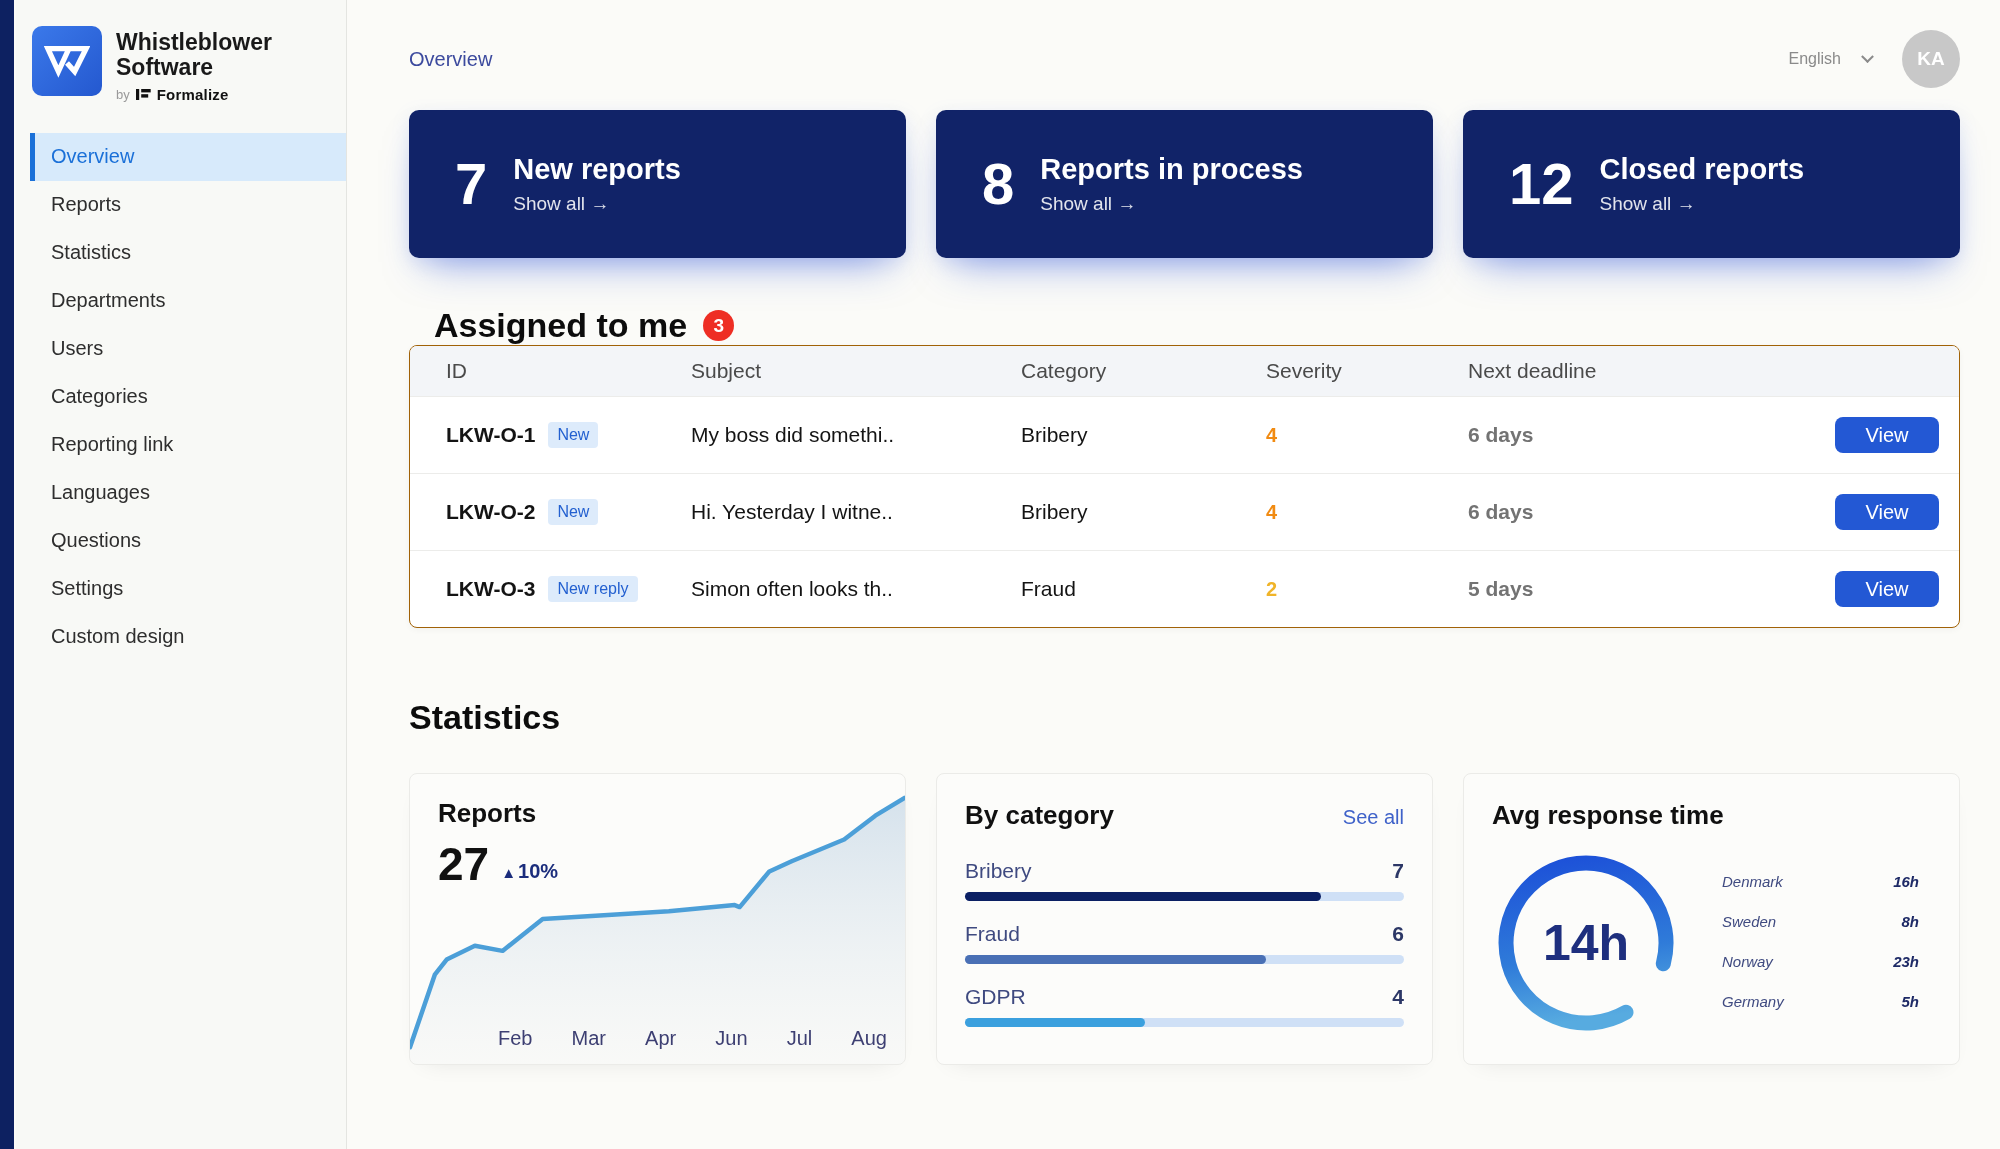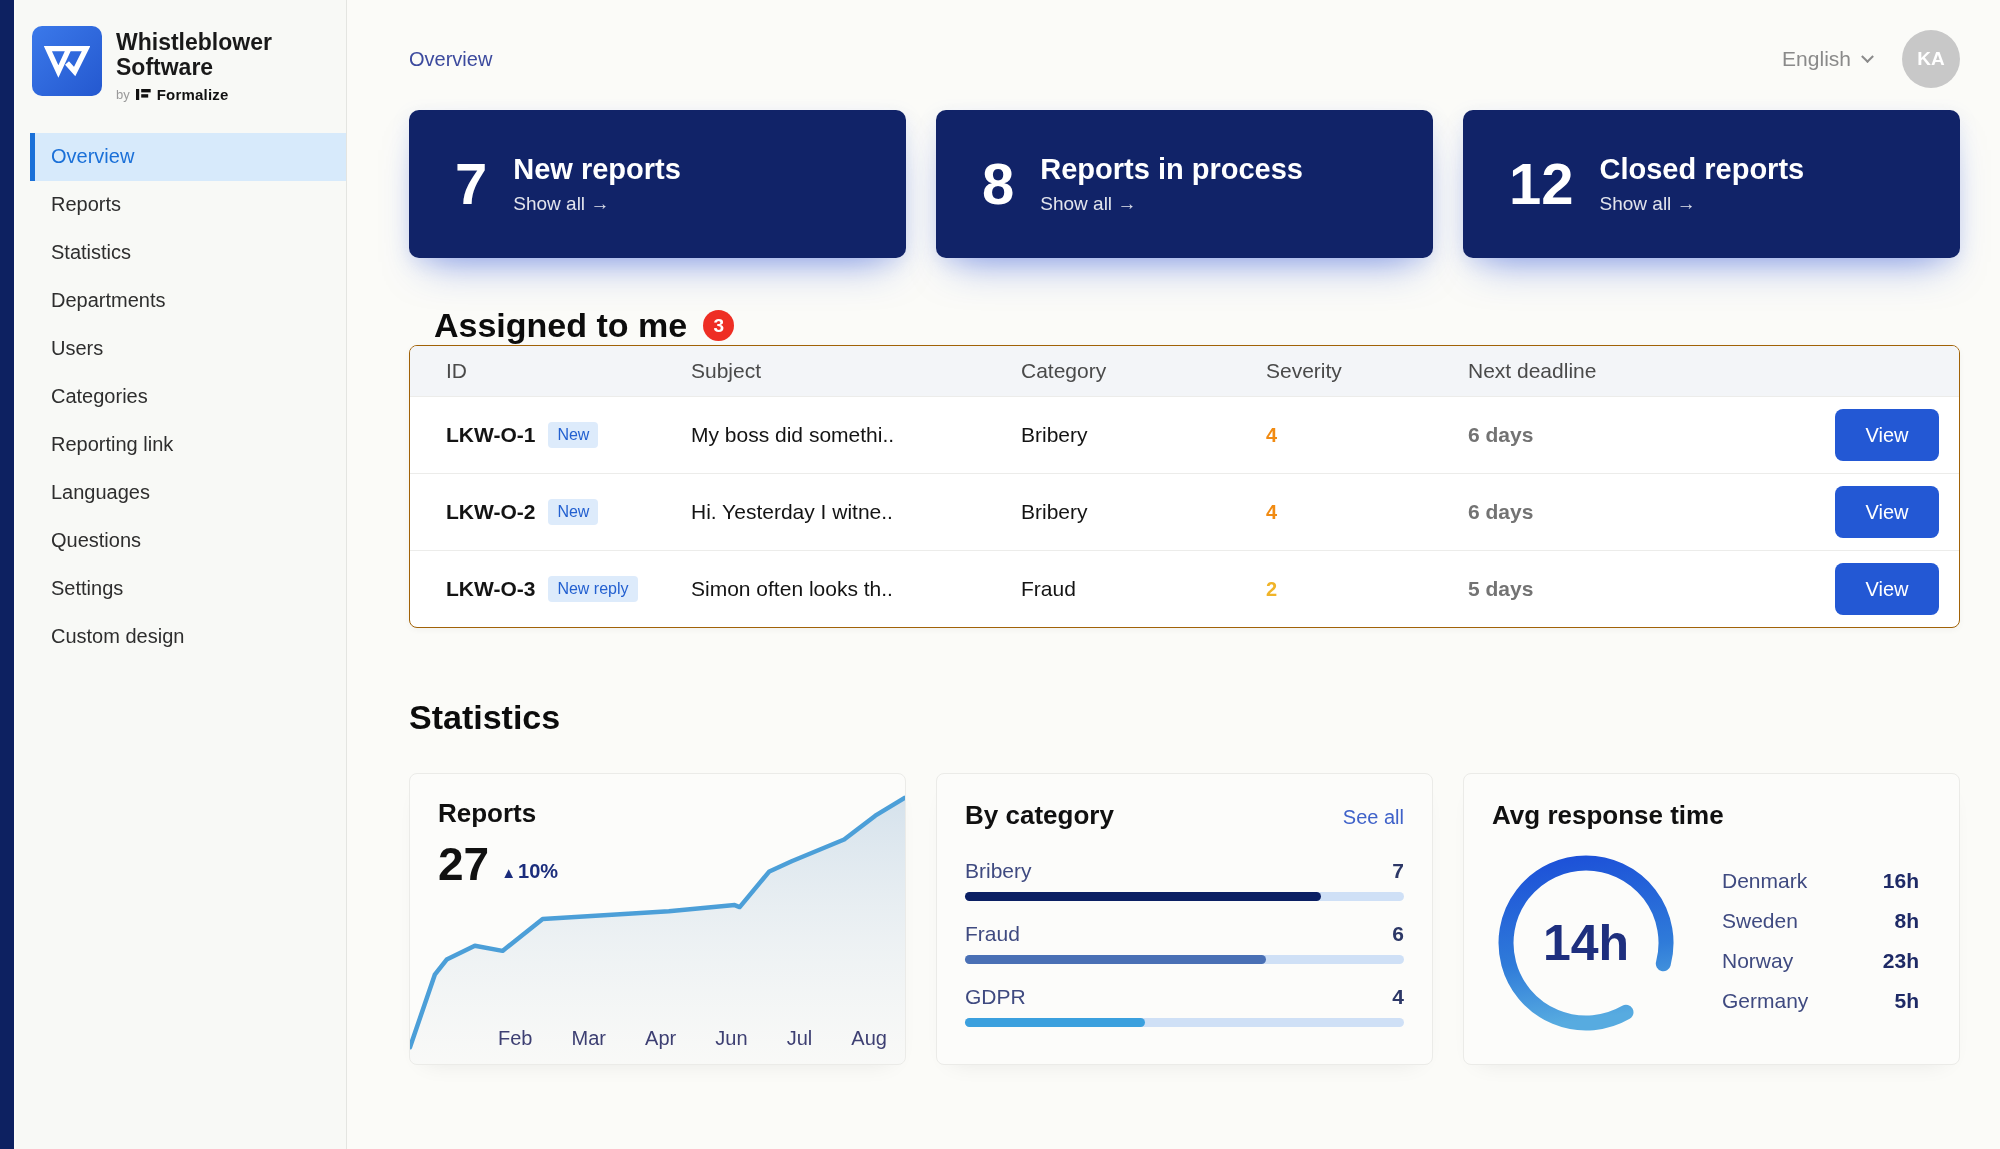--- a/index.html
+++ b/index.html
@@ -32,21 +32,21 @@
     font-size:20px; color:#2e2e2e; cursor:pointer;
   }
   .nav-item.active {
     background:#d7eafb; border-left-color:#1a70d8; color:#1a70d8;
   }
   
   .main { position:absolute; left:345px; top:0; width:1655px; height:100%; padding:0 40px 0 64px; }
   .topbar { margin-top:30px; height:58px; display:flex; align-items:center; justify-content:space-between; }
   .breadcrumb { font-size:20px; color:#3c4a9e; cursor:pointer; }
   .top-right { display:flex; align-items:center; }
-  .lang { font-size:21px; color:#8a8a8a; display:flex; align-items:center; gap:12px; cursor:pointer; }
+  .lang { font-size:16px; color:#8a8a8a; display:flex; align-items:center; gap:22px; cursor:pointer; }
   .chev { width:9px; height:9px; border-right:2px solid #8a8a8a; border-bottom:2px solid #8a8a8a;
           transform:rotate(45deg) translate(-2px,-2px); display:inline-block; }
   .avatar { width:58px; height:58px; border-radius:50%; background:#c8c8c8; color:#fff;
             font-size:19px; font-weight:700; display:flex; align-items:center; justify-content:center;
             margin-left:30px; cursor:pointer;text-align:center; }
   
   .cards-row { margin-top:22px; display:flex; gap:30px; }
   .scard {
     flex:1; height:148px; border-radius:10px; background:#112368;
     box-shadow:0 22px 40px -18px rgba(37,78,214,.5), 0 6px 18px rgba(120,150,240,.18);
@@ -66,21 +66,21 @@
   }
   .trow { display:grid; grid-template-columns:245px 330px 245px 202px 1fr 150px; align-items:center; }
   .thead { background:#f3f5f8; height:50px; font-size:21px; color:#4a4a4a; }
   .trow > div { padding-left:36px; }
   .trow > .cell-action { padding-left:0; padding-right:20px; display:flex; justify-content:flex-end; }
   .tbody-row { height:77px; border-top:1px solid #ececea; font-size:21px; color:#141414; cursor:default; }
   .cell-id { display:flex; align-items:center; gap:13px; font-weight:700; }
   .tag { background:#ddebfb; color:#2360d0; font-size:16px; font-weight:400; padding:4px 9px; border-radius:4px; white-space:nowrap; }
   .sev { font-weight:700; font-size:20px; }
   .days { font-weight:700; color:#737373; }
-  .view-btn { width:104px; height:52px; background:#2358d4; color:#fff; font-size:20px;
+  .view-btn { width:104px; height:36px; background:#2358d4; color:#fff; font-size:20px;
               border:none; border-radius:8px; cursor:pointer; font-family:inherit; }
   
   .stats-title { margin-top:70px; font-size:34px; font-weight:700; color:#0c0c0c; }
   .stats-row { margin-top:36px; display:flex; gap:30px; }
   .stat-card {
     width:497px; height:292px; background:#fcfcfa; border:1px solid #ebebe8; border-radius:8px;
     box-shadow:0 10px 24px -16px rgba(0,0,0,.12); position:relative; overflow:hidden;
   }
   
   .chart-svg { position:absolute; inset:0; width:100%; height:100%; }
@@ -104,21 +104,21 @@
   .cat-val { color:#2c3766; font-weight:700; }
   .bar-track { margin-top:9px; height:9px; border-radius:5px; background:#cfe0f6; position:relative; }
   .bar-fill { position:absolute; left:0; top:0; height:9px; border-radius:5px; }
   
   .avg-card { padding:26px 28px; }
   .avg-body { display:flex; margin-top:24px; }
   .donut-wrap { position:relative; width:176px; height:176px; margin-left:6px; flex:0 0 auto; }
   .donut-center { position:absolute; inset:0; display:flex; align-items:center; justify-content:center;
                   font-size:50px; font-weight:700; color:#1e2f7e; }
   .country-list { flex:1; margin-left:48px; margin-right:12px; margin-top:6px; }
-  .country-row { display:flex; justify-content:space-between; height:40px; align-items:center; font-size:21px; }
+  .country-row { display:flex; justify-content:space-between; height:40px; align-items:center; font-size:15px;font-style:italic; }
   .country-name { color:#3f4a80; }
   .country-val { color:#1e2a66; font-weight:700; }
 </style>
 </head>
 <body>
 
 <div class="rail"></div>
 
 <aside class="sidebar">
   <div class="logo-row">

